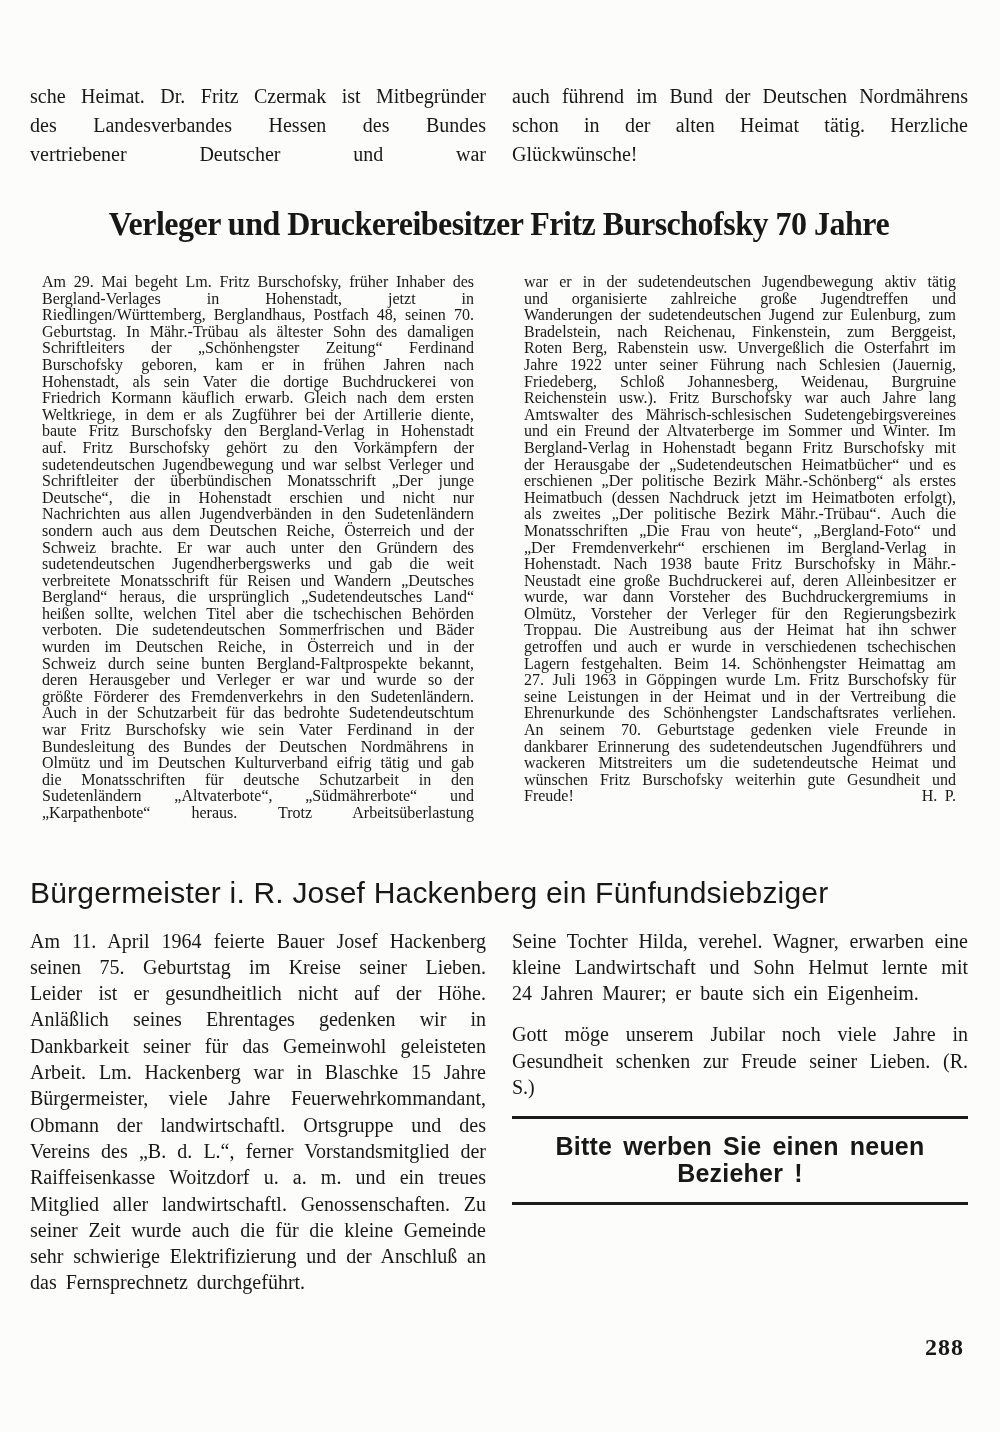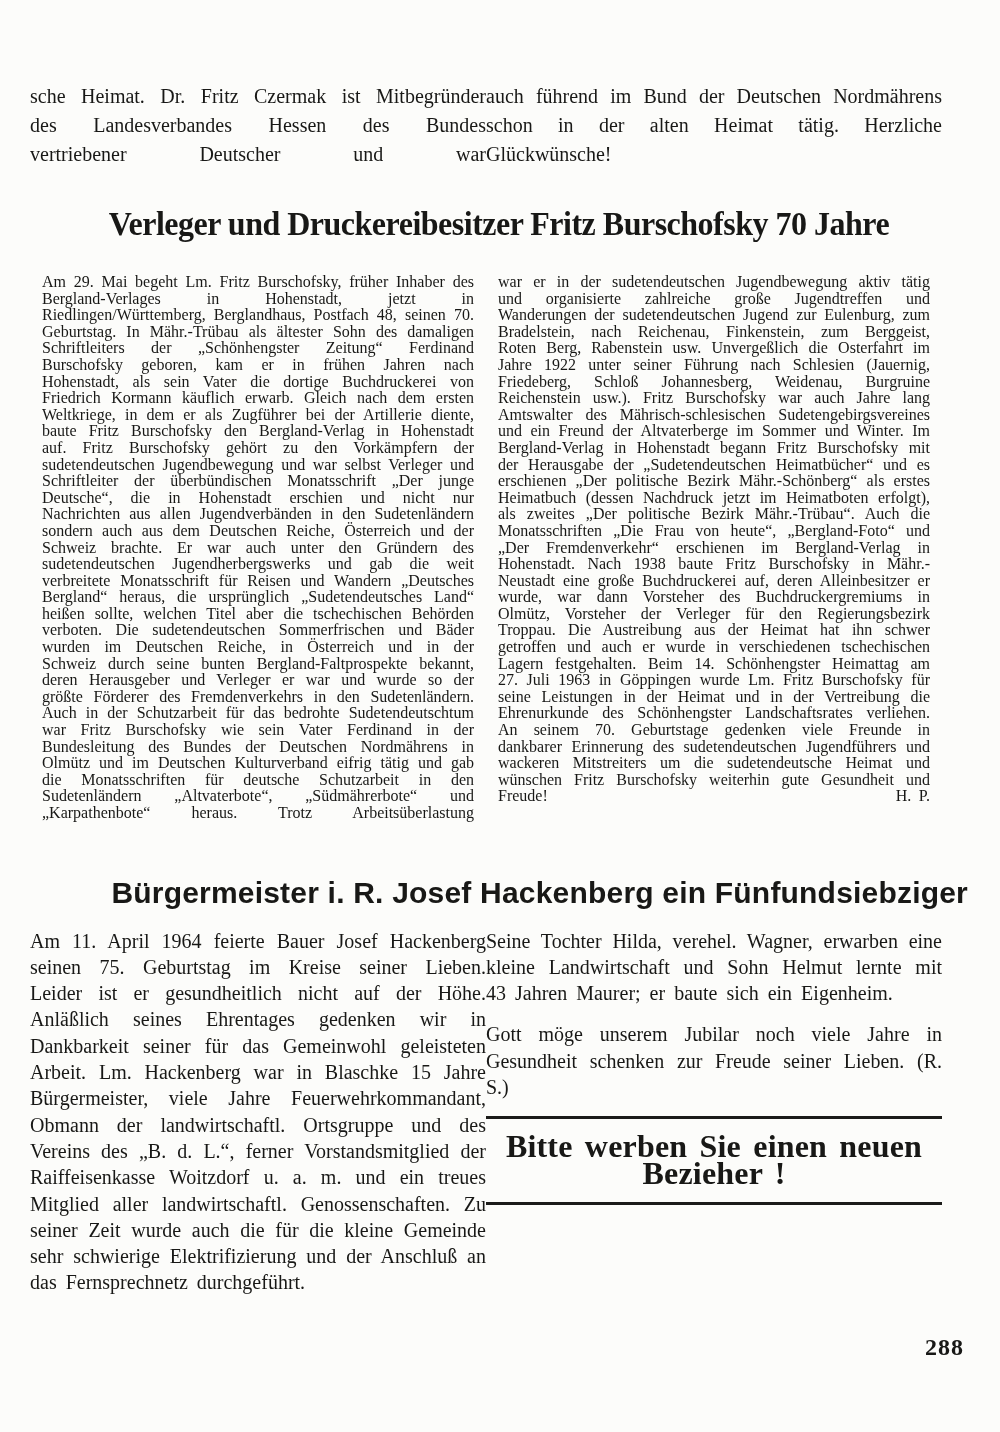--- a/index.html
+++ b/index.html
@@ -15,20 +15,21 @@
     color: #181816;
     overflow: hidden;
   }
   .page {
     box-sizing: border-box;
     width: 1000px;
     padding: 82px 32px 0 30px;
   }
   .two-col {
     display: flex;
+    gap: 26px;
   }
   .col {
     width: 456px;
     text-align: justify;
     hyphens: auto;
   }
   
   .cont .col {
     font-size: 20px;
     line-height: 29px;
@@ -54,43 +55,43 @@
     word-spacing: 3.5px;
   }
   .a1 p { margin: 12px; }
   .sig {
     float: right;
     font-weight: normal;
   }
   
   .headline-2 {
     font-family: "Liberation Sans", "DejaVu Sans", sans-serif;
-    font-weight: bold;
+    font-weight: normal;
     font-size: 30px;
-    text-align: right;
+    text-align: left;
     margin: 42px 0 18px 0;
     letter-spacing: 0.2px;
   }
   
   .a2 .col {
     font-size: 20px;
     line-height: 26.3px;
     word-spacing: 4px;
   }
   .a2 p { margin: 0 0 15px 0; }
   .rule {
     border: none;
     border-top: 3px solid #1b1b19;
     margin: 16px 0 0 0;
   }
   .rule.bottom { margin-top: 2px; }
   .promo {
-    font-family: Liberation Serif, serif;
+    font-family: Liberation Sans, sans-serif;
     font-weight: bold;
-    font-size: 32px;
+    font-size: 25px;
     text-align: center;
     margin: 14px 0 16px 0;
     letter-spacing: 0.2px;
   }
   .page-number {
     position: absolute;
     right: 36px;
     top: 1334px;
     font-size: 24px;
     font-weight: bold;
@@ -118,21 +119,21 @@
     </div>
   </section>
 
   <div class="headline-2">Bürgermeister i. R. Josef Hackenberg ein Fünfundsiebziger</div>
 
   <section class="two-col a2">
     <div class="col">
       <p>Am 11. April 1964 feierte Bauer Josef Hackenberg seinen 75. Geburtstag im Kreise seiner Lieben. Leider ist er gesundheitlich nicht auf der Höhe. Anläßlich seines Ehrentages gedenken wir in Dankbarkeit seiner für das Gemeinwohl geleisteten Arbeit. Lm. Hackenberg war in Blaschke 15 Jahre Bürgermeister, viele Jahre Feuerwehrkommandant, Obmann der landwirtschaftl. Ortsgruppe und des Vereins des „B. d. L.“, ferner Vorstandsmitglied der Raiffeisenkasse Woitzdorf u. a. m. und ein treues Mitglied aller landwirtschaftl. Genossenschaften. Zu seiner Zeit wurde auch die für die kleine Gemeinde sehr schwierige Elektrifizierung und der Anschluß an das Fernsprechnetz durchgeführt.</p>
     </div>
     <div class="col">
-      <p>Seine Tochter Hilda, verehel. Wagner, erwarben eine kleine Landwirtschaft und Sohn Helmut lernte mit 43 Jahren Maurer; er baute sich ein Eigenheim.</p>
+      <p>Seine Tochter Hilda, verehel. Wagner, erwarben eine kleine Landwirtschaft und Sohn Helmut lernte mit 24 Jahren Maurer; er baute sich ein Eigenheim.</p>
       <p>Gott möge unserem Jubilar noch viele Jahre in Gesundheit schenken zur Freude seiner Lieben. (R. S.)</p>
 
       <hr class="rule top">
       <div class="promo">Bitte werben Sie einen neuen Bezieher !</div>
       <hr class="rule bottom">
     </div>
   </section>
 
 </div>
 

